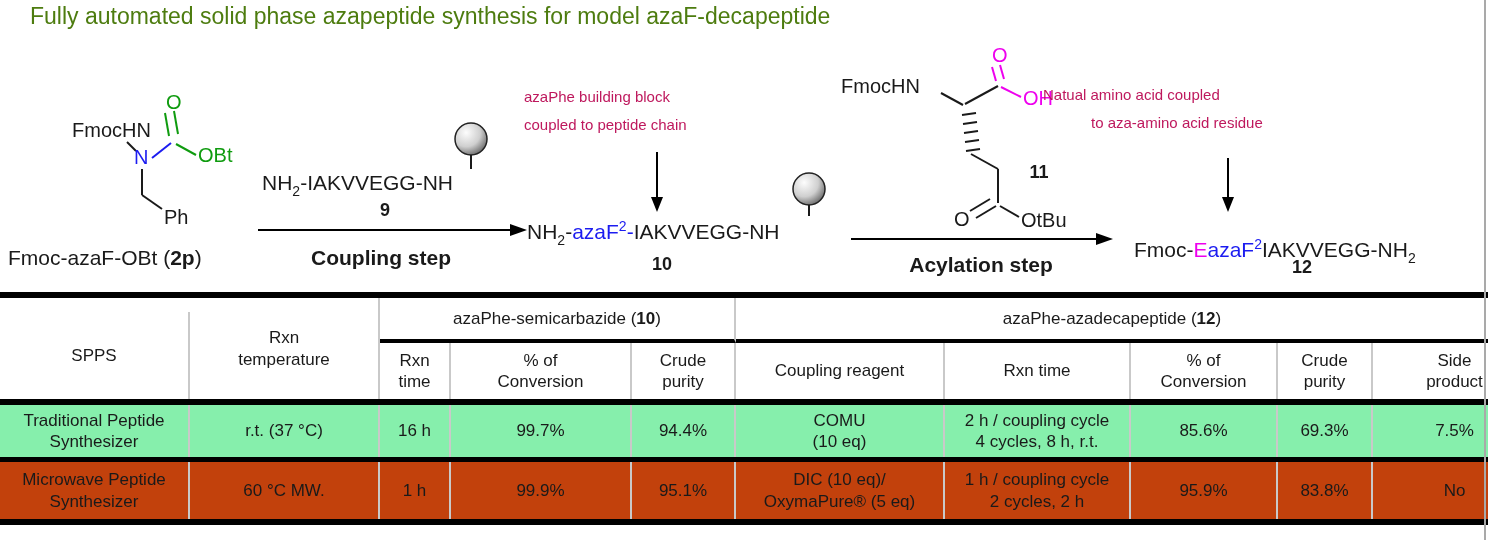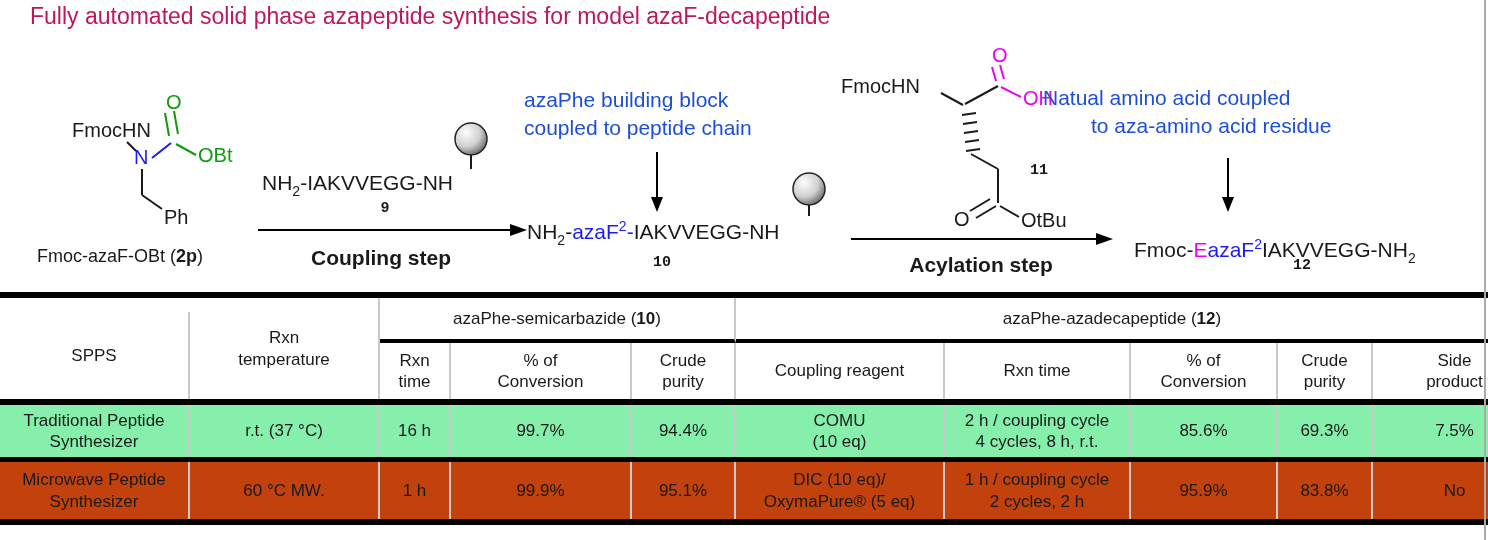--- a/index.html
+++ b/index.html
@@ -1,28 +1,28 @@
 <!DOCTYPE html>
 <html><head>
 <meta charset="utf-8">
 <style>
   * { margin:0; padding:0; box-sizing:border-box; }
   body { font-family:"Liberation Sans", sans-serif; background:#fff; }
   .fig { position:relative; width:1488px; height:540px; background:#fff; overflow:hidden; color:#1a1a1a; }
 
-  .title { position:absolute; left:30px; top:3px; font-size:23px; color:#be185d; white-space:nowrap;text-align:center; }
+  .title { position:absolute; left:30px; top:3px; font-size:23px; color:#4d7c0f; white-space:nowrap;text-align:center; }
 
   .scheme-svg { position:absolute; left:0; top:0; }
 
   .lbl { position:absolute; font-size:20px; white-space:nowrap; color:#1a1a1a; }
-  .ann { position:absolute; font-size:21px; white-space:nowrap; color:#1d4ed8; }
+  .ann { position:absolute; font-size:15px; white-space:nowrap; color:#be185d; }
   .seq { position:absolute; font-size:21px; white-space:nowrap; color:#1a1a1a; }
-  .cnum { position:absolute; font-size:15px; font-weight:bold; text-align:center;font-family:Liberation Mono, monospace; }
+  .cnum { position:absolute; font-size:18px; font-weight:bold; text-align:center; }
   .step { position:absolute; font-size:21px; font-weight:bold; text-align:center; }
-  .struct-label { position:absolute; font-size:18px; white-space:nowrap;margin-left:29px; }
+  .struct-label { position:absolute; font-size:21px; white-space:nowrap; }
   .b { font-weight:bold; }
   .blue { color:#1c1cf0; }
   .green { color:#0f9b0f; }
   .magenta { color:#ee00ee; }
   .sb { font-size:14px; vertical-align:-6px; }
   .sp { font-size:14px; vertical-align:8px; }
 
   
   .tbl { position:absolute; left:0; top:292px; width:1488px; font-size:17px; }
   .hb { width:1488px; background:#000; }

